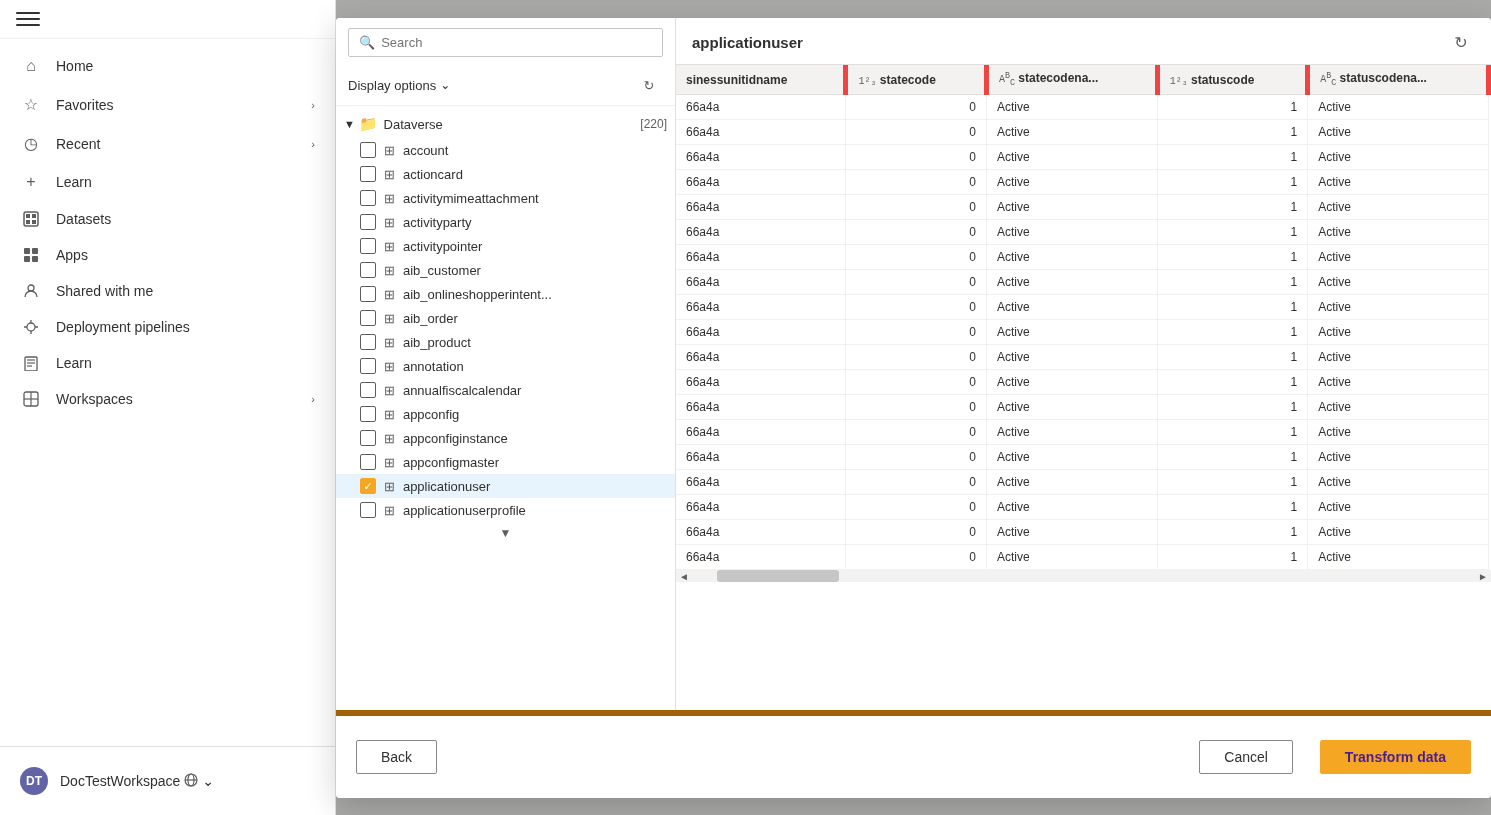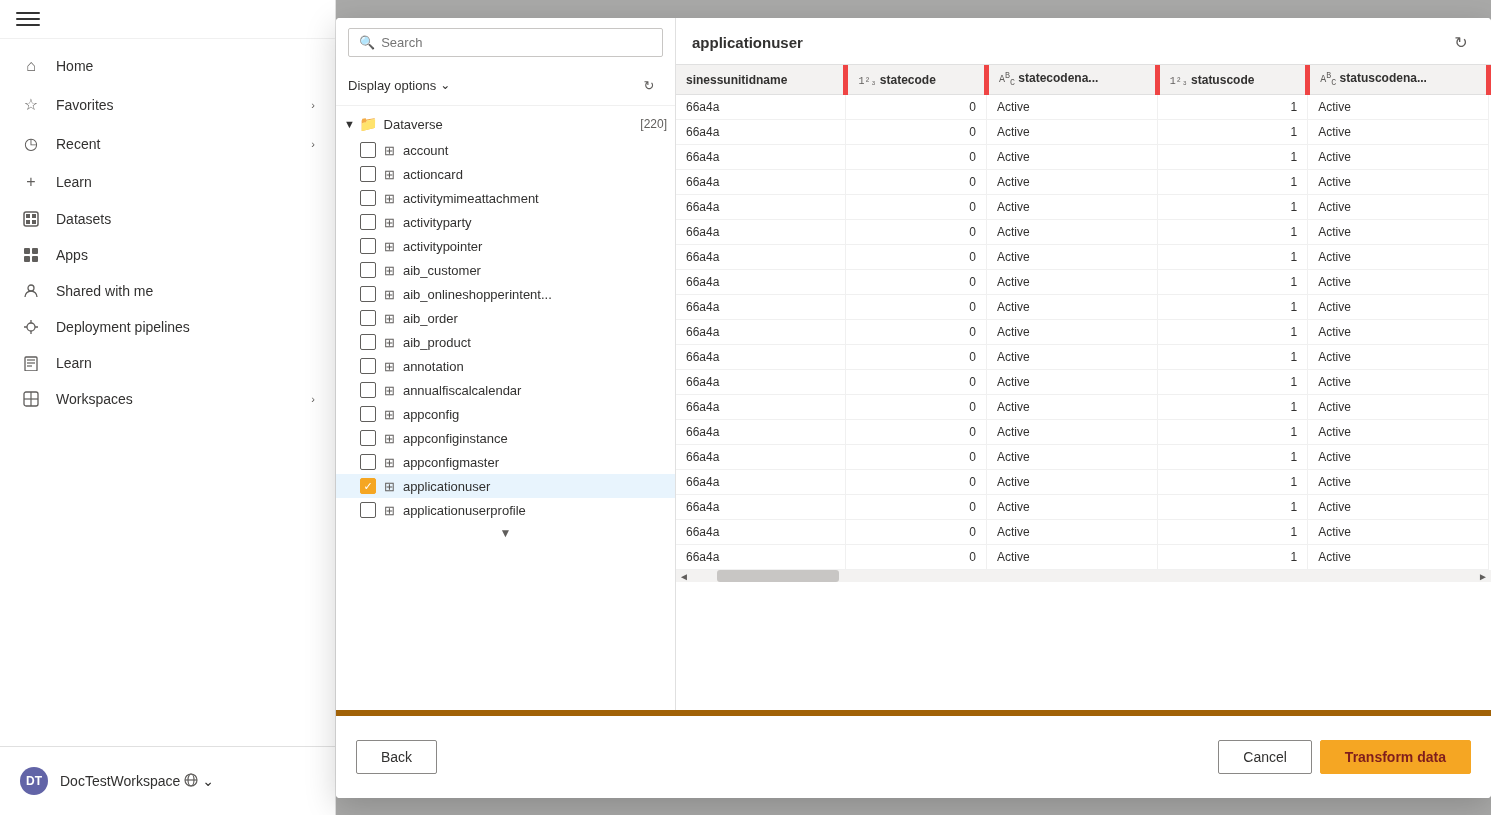--- a/index.html
+++ b/index.html
@@ -363,22 +363,23 @@
     }
     .btn-cancel {
       background: #fff;
       border-color: #8a8886;
       color: #323130;
       margin-right: 8px;
     }
     .btn-transform {
       background: #f5a623;
       border-color: #f5a623;
-      color: #7f1d1d;
+      color: #4c1d95;
       font-weight: 600;
+      margin-left: 19px;
     }
     .footer-right { display: flex; align-items: center; }
 
     
     ::-webkit-scrollbar { width: 8px; height: 8px; }
     ::-webkit-scrollbar-track { background: #f3f2f1; }
     ::-webkit-scrollbar-thumb { background: #c8c6c4; border-radius: 4px; }
   </style>
 </head>
 <body>

